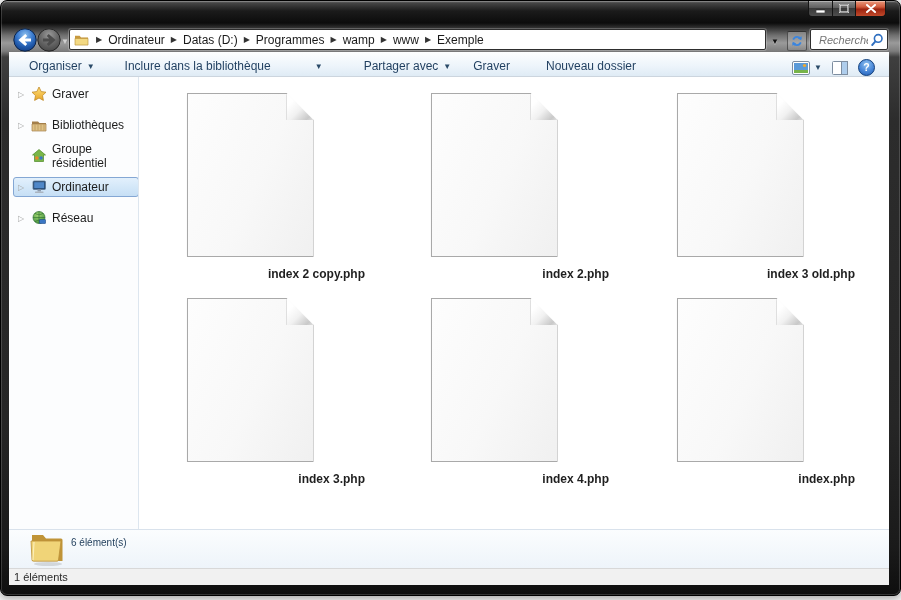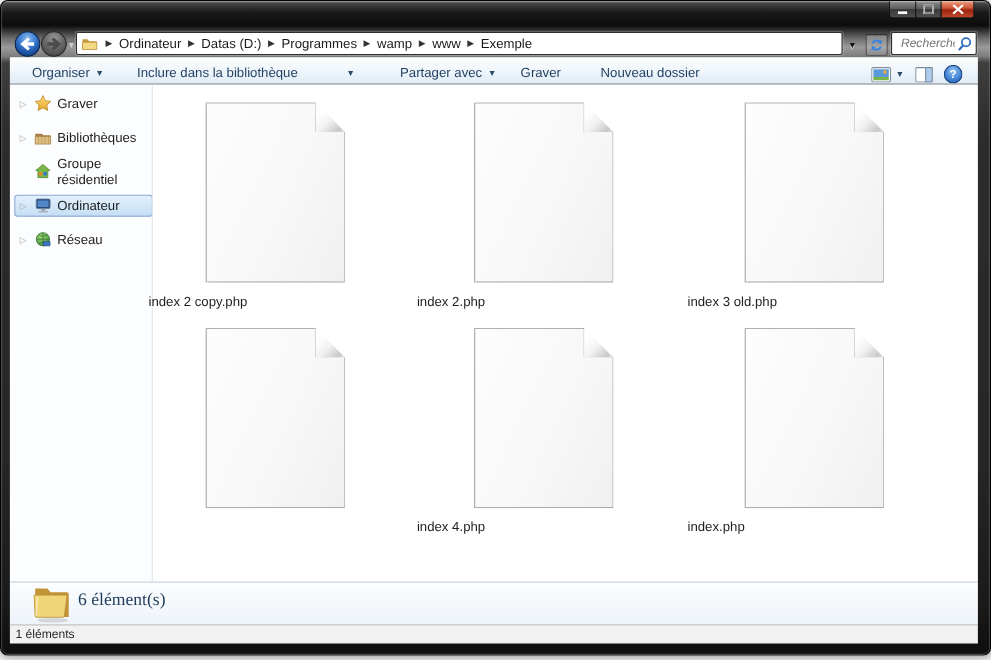--- a/index.html
+++ b/index.html
@@ -78,21 +78,21 @@
     background:#fcfdfe;font-size:12px;color:#1c1c1c;
   }
   .side-divider{position:absolute;left:137px;top:76px;width:1px;height:452px;background:#dde6ef;}
   .content{position:absolute;left:138px;top:76px;width:750px;height:452px;background:#fff;}
   .side-item{position:absolute;left:4px;width:126px;height:20px;display:flex;align-items:center;
     gap:5px;padding-left:2px;box-sizing:border-box;border:1px solid transparent;border-radius:3px;cursor:pointer;}
   .side-item .tri{width:10px;font-size:8px;color:#a8a8a8;flex:0 0 10px;text-align:center;}
   .side-item.selected{background:linear-gradient(#e2f0fc,#c6dff5);border-color:#84a7d4;}
   .side-icon{width:16px;height:16px;flex:0 0 16px;}
   
-  .file-item{position:absolute;width:230px;text-align:left;cursor:pointer;}
+  .file-item{position:absolute;width:230px;text-align:right;cursor:pointer;font-weight:bold;}
   .page-wrap{position:relative;width:127px;height:164px;margin:0 auto;}
   .page{
     position:absolute;left:0;top:0;width:125px;height:162px;
     background:linear-gradient(115deg,#fdfdfd,#f8f8f8 55%,#f0f0f0);
     border:1px solid #a9a9a9;
     clip-path:polygon(0 0, calc(100% - 27px) 0, 100% 27px, 100% 100%, 0 100%);
     filter:drop-shadow(2px 2px 2px rgba(0,0,0,.25));
   }
   .fold{
     position:absolute;top:0;right:0;width:27px;height:27px;
@@ -100,21 +100,21 @@
     clip-path:polygon(0 0, 100% 100%, 0 100%);
     filter:drop-shadow(-1px 1px 1px rgba(0,0,0,.3));
   }
   .file-label{margin-top:10px;font-size:12px;color:#1f1f1f;}
   
   .details{
     position:absolute;left:8px;top:528px;width:880px;height:39px;
     background:linear-gradient(#fbfdfe,#eef4fa);
     border-top:1px solid #d9e2ec;box-sizing:border-box;
   }
-  .details .summary{position:absolute;left:62px;top:7px;font-size:16px;color:#1e3c5a;font-family:Liberation Serif, serif;}
+  .details .summary{position:absolute;left:62px;top:7px;font-size:10px;color:#1e3c5a;}
   .details .big-folder{position:absolute;left:17px;top:1px;}
   .statusbar{
     position:absolute;left:8px;top:567px;width:880px;height:17px;
     background:#f1f1f1;border-top:1px solid #d8d8d8;box-sizing:border-box;
     font-size:11px;color:#2a2a2a;display:flex;align-items:center;padding-left:5px;
   }
 </style>
 </head>
 <body>
 
@@ -334,20 +334,21 @@
           <div class="page"></div>
           <div class="fold"></div>
         </div>
       <div class="file-label">index 3 old.php</div>
     </div>
     <div class="file-item" style="left:-4px;top:221px;">
       <div class="page-wrap">
           <div class="page"></div>
           <div class="fold"></div>
         </div>
+      <div class="file-label">index 3.php</div>
     </div>
     <div class="file-item" style="left:240px;top:221px;">
       <div class="page-wrap">
           <div class="page"></div>
           <div class="fold"></div>
         </div>
       <div class="file-label">index 4.php</div>
     </div>
     <div class="file-item" style="left:486px;top:221px;">
       <div class="page-wrap">

